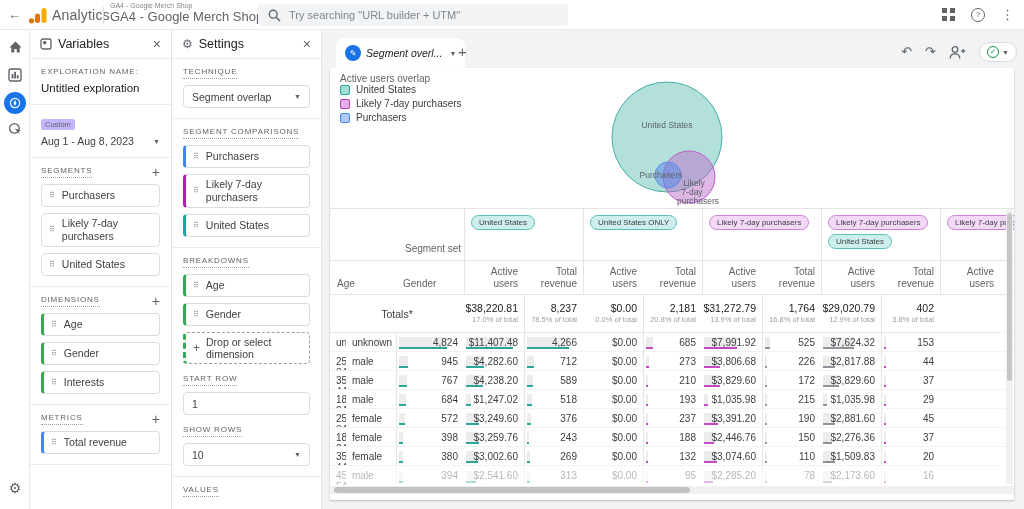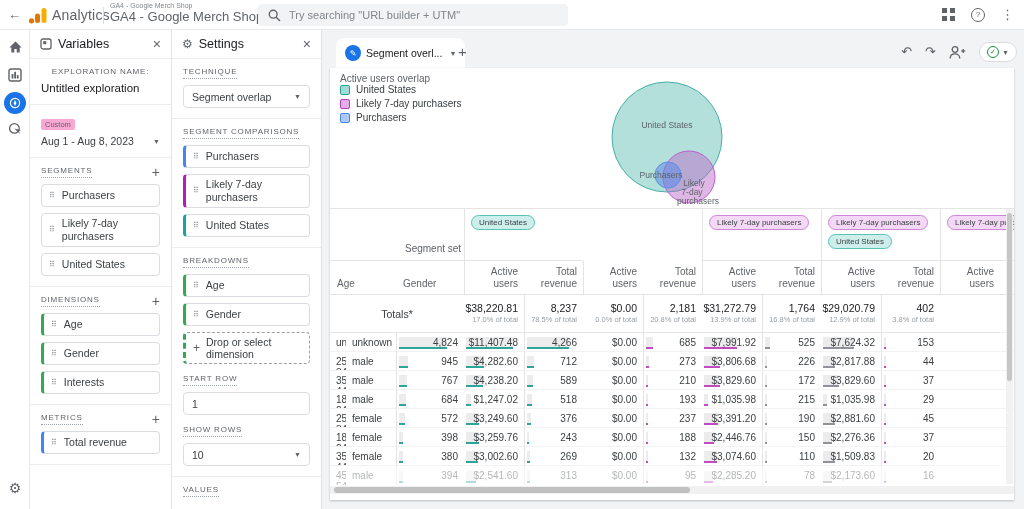--- a/index.html
+++ b/index.html
@@ -42,28 +42,28 @@
   .plus-btn { margin-left:auto; font-size:14px; color:#5f6368; cursor:pointer; line-height:10px; }
   .chip { min-height:23px; border:1px solid #dadce0; border-radius:4px; background:#fff; display:flex; align-items:center; gap:7px; padding:3px 7px; font-size:10.5px; color:#3c4043; margin-top:6px; cursor:grab; }
   .chip.edge { border-left-width:3px; border-left-style:solid; }
   .handle { color:#80868b; font-size:8px; line-height:8px; }
   .chip-label { line-height:1.25; }
   .dropzone { min-height:24px; border:1px dashed #9aa0a6; border-left:3px dashed #34a853; border-radius:4px; display:flex; align-items:center; gap:6px; padding:3px 7px; font-size:10.5px; color:#3c4043; margin-top:6px; cursor:pointer; }
   .dz-plus { font-size:12px; color:#5f6368; }
   .inputbox { height:23px; border:1px solid #dadce0; border-radius:4px; display:flex; align-items:center; padding:0 8px; font-size:10.5px; color:#3c4043; margin-top:6px; background:#fff; cursor:pointer; }
   .caret { margin-left:auto; color:#5f6368; font-size:7px; }
   .name-value { font-size:11.5px; color:#202124; margin-top:4px; }
-  .date-badge { display:inline-block; font-size:7.5px; color:#5f6368; background:#f9a8d4; border-radius:2px; padding:1px 4px; }
+  .date-badge { display:inline-block; font-size:7.5px; color:#5f6368; background:#c4b5fd; border-radius:2px; padding:1px 4px; }
   .date-row { display:flex; align-items:center; font-size:10.5px; color:#3c4043; margin-top:4px; cursor:pointer; }
 
   
   #main { position:absolute; left:322px; top:30px; width:702px; height:479px; background:#f1f3f4; }
   .tab { position:absolute; left:14px; top:8px; height:30px; background:#fff; border-radius:8px 8px 0 0; display:flex; align-items:center; gap:5px; padding:0 9px; cursor:pointer; }
   .tab-ic { width:16px; height:16px; border-radius:50%; background:#1a73e8; color:#fff; font-size:8px; display:flex; align-items:center; justify-content:center; }
-  .tab-label { font-size:10.5px; color:#202124; white-space:nowrap; }
+  .tab-label { font-size:10.5px; color:#202124; white-space:nowrap;font-style:italic; }
   .tab .caret { margin-left:2px; }
   .addtab { position:absolute; left:136px; top:13px; font-size:15px; color:#5f6368; cursor:pointer; }
   .tools { position:absolute; right:7px; top:12px; display:flex; align-items:center; gap:13px; }
   .tool { font-size:13px; color:#5f6368; cursor:pointer; line-height:14px; }
   .status-pill { width:38px; height:20px; border:1px solid #dadce0; border-radius:10px; display:flex; align-items:center; justify-content:center; gap:3px; cursor:pointer; background:#fff; }
   .check-circ { width:12px; height:12px; border:1.3px solid #1e8e3e; border-radius:50%; color:#1e8e3e; font-size:7px; display:flex; align-items:center; justify-content:center; }
 
   .card { position:absolute; left:8px; top:38px; width:684px; height:432px; background:#fff; box-shadow:0 1px 2px rgba(60,64,67,.3); }
   .legend { position:absolute; left:10px; top:5px; z-index:3; }
   .lg-title { font-size:10px; color:#5f6368; }
@@ -171,21 +171,21 @@
 <div id="varpanel" class="panel">
   <div class="panel-head">
     <svg width="12" height="12" viewBox="0 0 12 12">
         <rect x="1" y="1" width="10" height="10" rx="2" fill="none" stroke="#5f6368" stroke-width="1.3"></rect>
         <rect x="3.2" y="3.2" width="3" height="3" fill="#5f6368"></rect>
       </svg>
     <span class="panel-title">Variables</span>
     <span class="panel-close">×</span>
   </div>
   <div class="sect">
-    <div class="sect-label" style="border:none;text-align:center;">EXPLORATION NAME:</div>
+    <div class="sect-label" style="border:none;">EXPLORATION NAME:</div>
     <div class="name-value">Untitled exploration</div>
   </div>
   <div class="sect">
     <span class="date-badge">Custom</span>
     <div class="date-row">
       <span>Aug 1 - Aug 8, 2023</span>
       <span class="caret">▼</span>
     </div>
   </div>
   <div class="sect">
@@ -367,20 +367,23 @@
         <text x="368" y="136" text-anchor="middle" font-size="8.5" fill="#5f6368">purchasers</text>
       </svg>
 
     <div id="tbl">
         <div class="tc bb segset" style="grid-column: 1 / span 3;">
           <span>Segment set</span>
         </div>
         <div class="tc bb gl segcell" style="grid-column: 4 / span 2;">
           <span class="segchip teal">United States</span>
         </div>
+        <div class="tc bb gl segcell" style="grid-column: 6 / span 2;">
+          <span class="segchip teal">United States ONLY</span>
+        </div>
         <div class="tc bb gl segcell" style="grid-column: 8 / span 2;">
           <span class="segchip purple">Likely 7-day purchasers</span>
         </div>
         <div class="tc bb gl segcell" style="grid-column: 10 / span 2;">
           <span class="segchip purple">Likely 7-day purchasers</span>
           <span class="segchip teal">United States</span>
         </div>
         <div class="tc bb gl segcell" style="grid-column: 12 / span 2;">
           <span class="segchip purple">Likely 7-day purchasers</span>
         </div>

